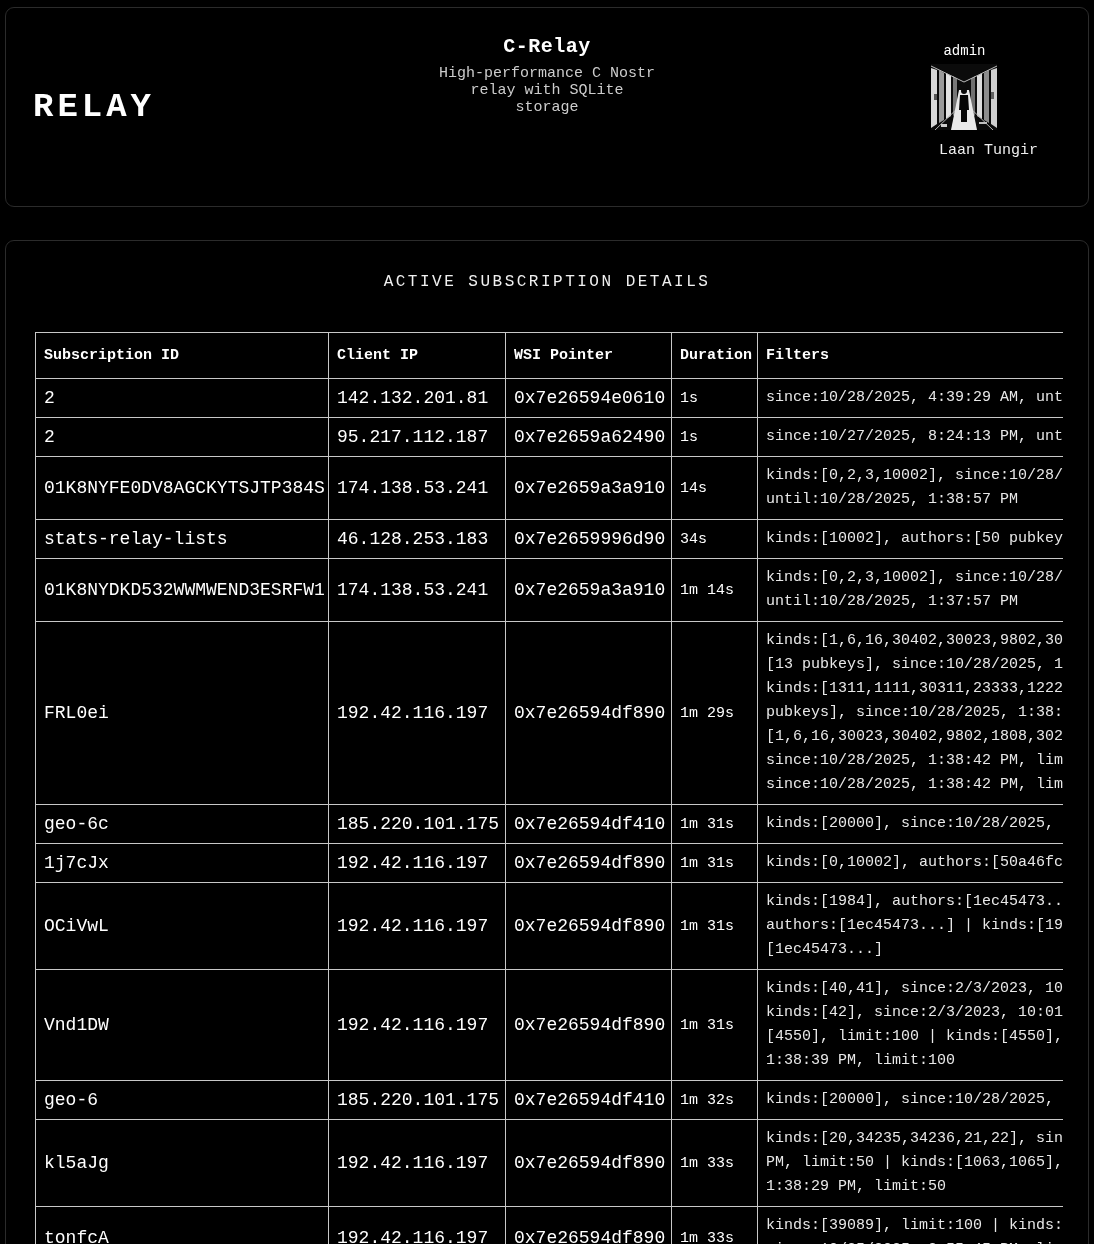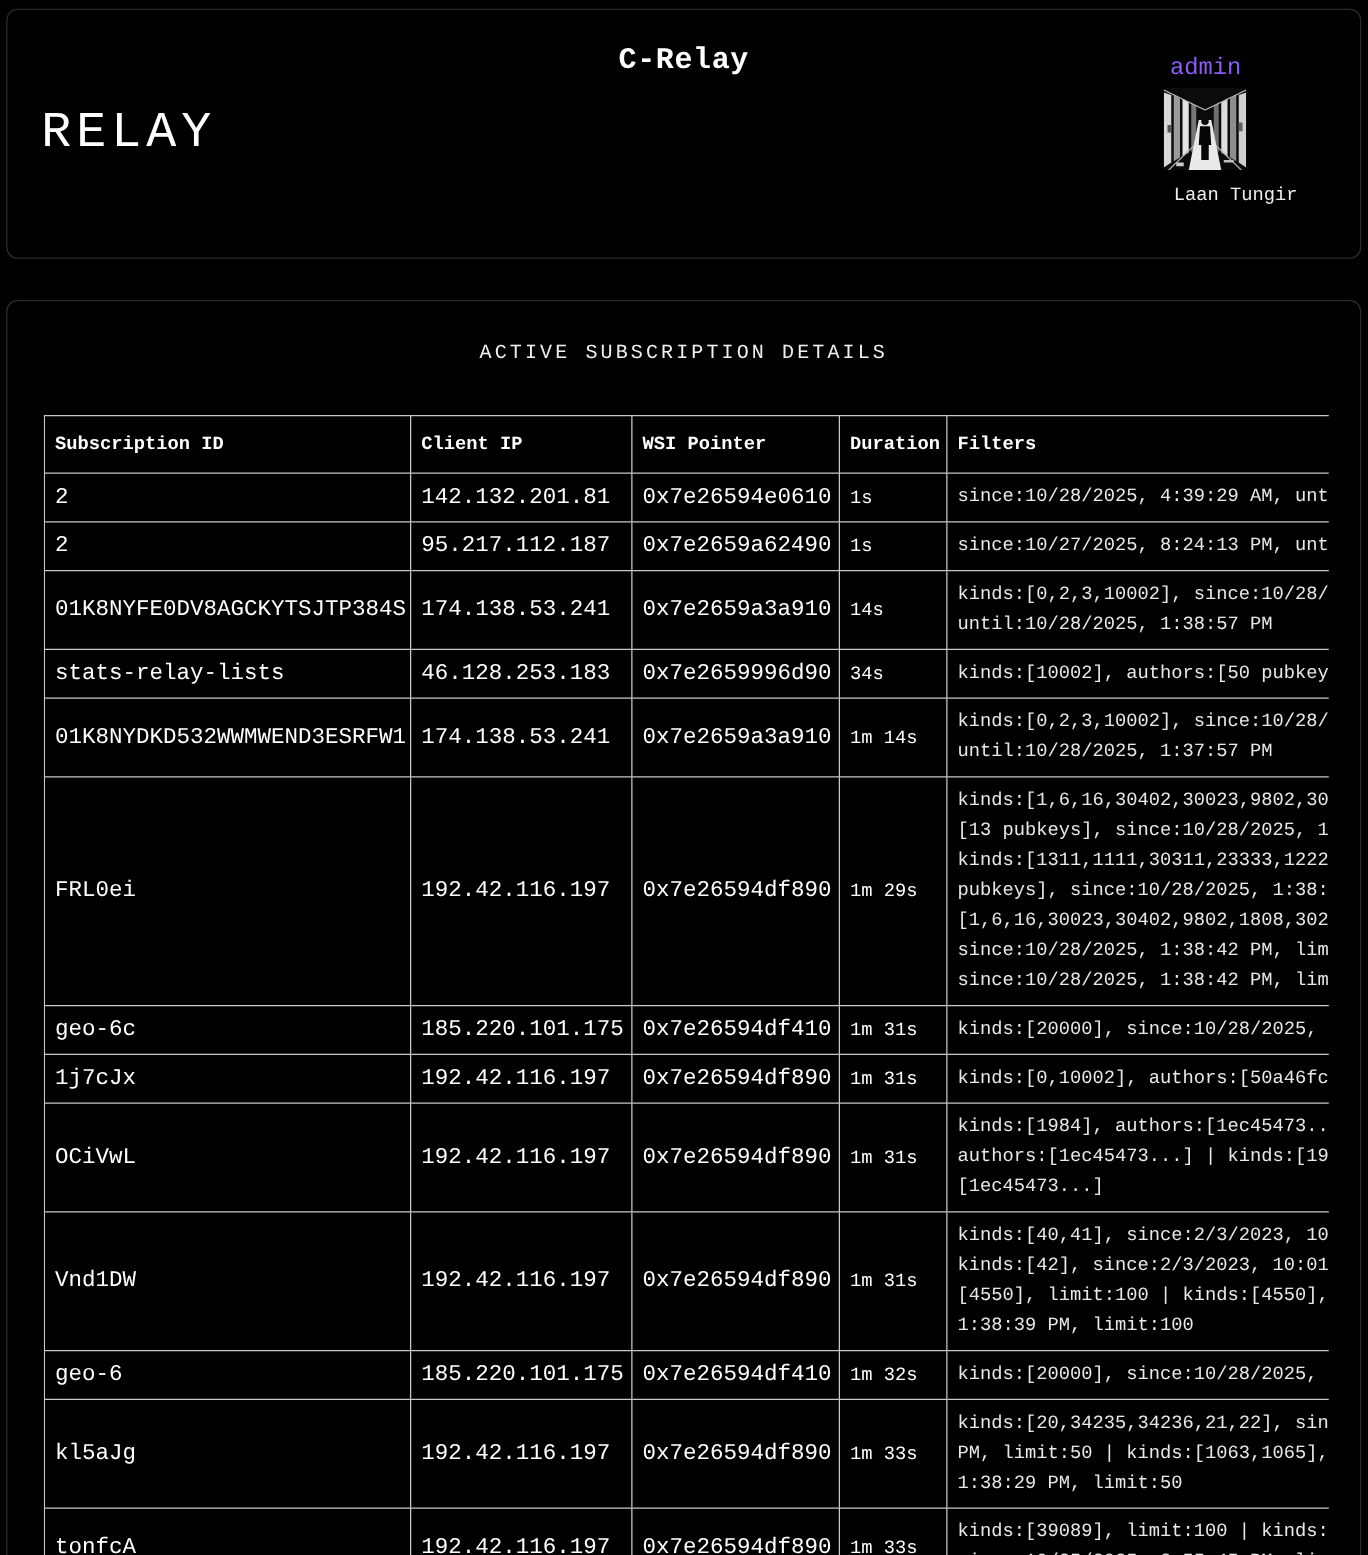--- a/index.html
+++ b/index.html
@@ -20,31 +20,31 @@
   
   .header-panel {
     margin-top: 7px;
     height: 200px;
     display: grid;
     grid-template-columns: 1fr auto 1fr;
   }
   .brand {
     align-self: center;
     padding-left: 27px;
-    font-size: 40px;
-    font-weight: normal;
+    font-size: 34px;
+    font-weight: bold;
     letter-spacing: 4px;
     white-space: nowrap;
   }
   .center-block {
     padding-top: 27px;
     text-align: center;
   }
   .relay-title {
-    font-size: 24px;
+    font-size: 20px;
     font-weight: bold;
     letter-spacing: 0.5px;
     margin-bottom: 7px;
   }
   .relay-subtitle div {
     font-size: 15px;
     line-height: 17px;
     color: #cccccc;
   }
   .relay-npub {
@@ -55,21 +55,21 @@
     line-height: 14px;
     color: #bbbbbb;
   }
   .admin-block {
     justify-self: end;
     padding-right: 50px;
     padding-top: 35px;
     text-align: center;
     cursor: pointer;
   }
-  .admin-label { font-size: 19px; color: #8b5cf6; }
+  .admin-label { font-size: 14px; color: #ffffff; }
   .admin-avatar {
     width: 66px; height: 66px;
     margin: 5px auto 0 auto;
     display: block;
   }
   .admin-name { margin-top: 12px; font-size: 15px; color: #eeeeee; white-space: nowrap; margin-left: 48px; }
   
   .table-panel {
     margin-top: 33px;
     height: 1100px;
@@ -120,20 +120,25 @@
     white-space: pre;
   }
 </style>
 </head>
 <body>
 
 <header class="panel header-panel">
   <div class="brand">RELAY</div>
   <div class="center-block">
     <div class="relay-title">C-Relay</div>
+    <div class="relay-subtitle" id="subtitle">
+        <div>High-performance C Nostr</div>
+        <div>relay with SQLite</div>
+        <div>storage</div>
+      </div>
   </div>
   <div class="admin-block">
     <div class="admin-label">admin</div>
     <svg class="admin-avatar" viewBox="0 0 66 66" xmlns="http://www.w3.org/2000/svg">
       <rect x="0" y="0" width="66" height="66" fill="#0b0b0b"></rect>
 
       <polygon points="0,4 6,6 6,60 0,64" fill="#d8d8d8"></polygon>
       <polygon points="8,6 13,9 13,56 8,59" fill="#9a9a9a"></polygon>
       <polygon points="15,9 20,12 20,52 15,55" fill="#e2e2e2"></polygon>
       <polygon points="22,12 26,15 26,49 22,52" fill="#777777"></polygon>

